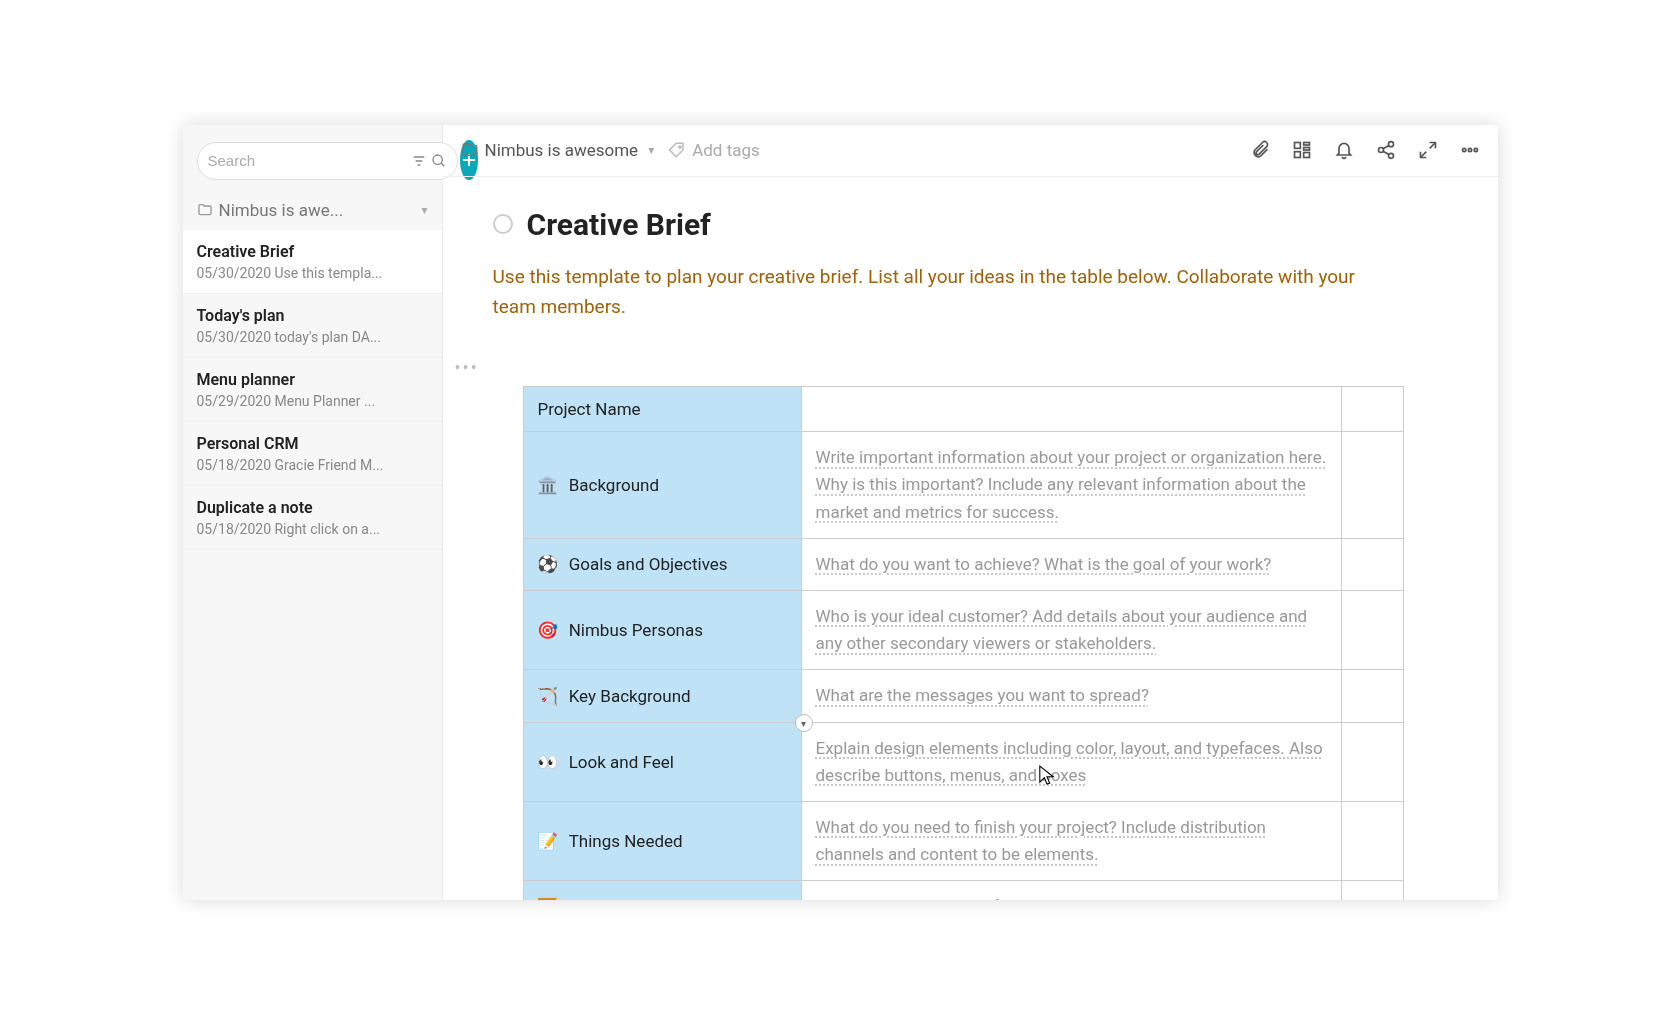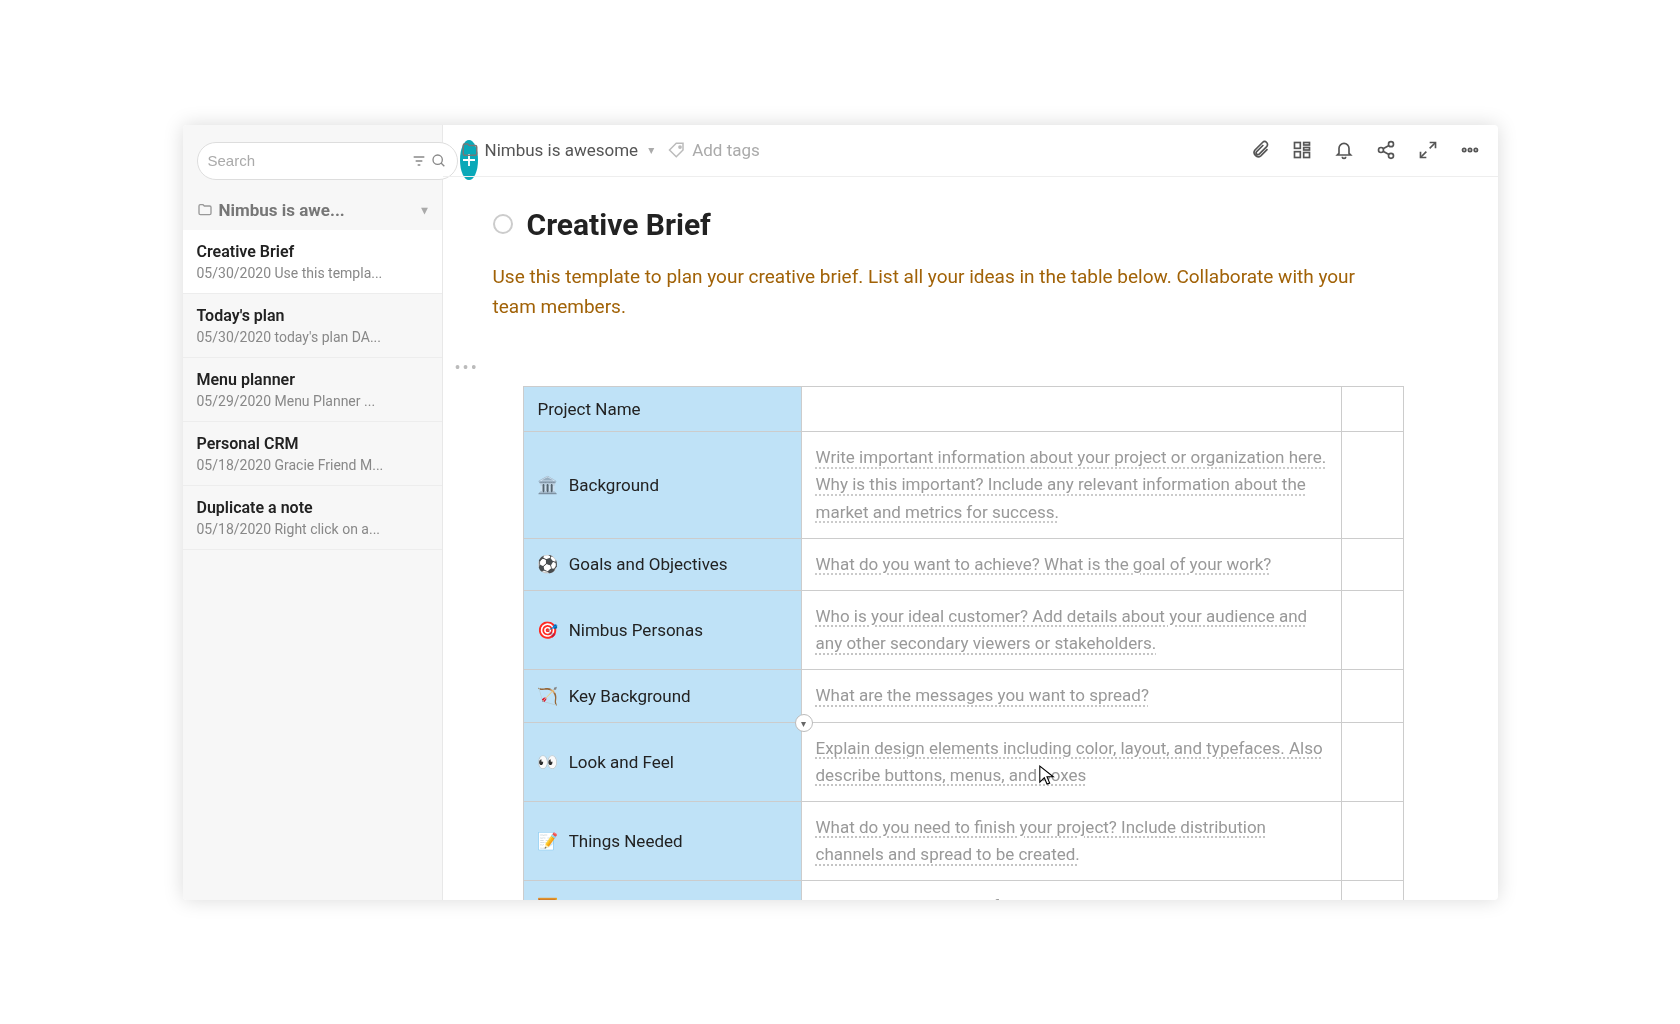--- a/index.html
+++ b/index.html
@@ -74,21 +74,21 @@
       color: #fff;
       font-size: 24px;
       cursor: pointer;
     }
     .folder-header {
       display: flex;
       align-items: center;
       padding: 10px 14px;
       color: #777;
       font-size: 17px;
-      font-weight: 700;
+      font-weight: 400;
       gap: 6px;
     }
     .folder-header .folder-icon {
       width: 16px; height: 16px; stroke: #999; fill: none; stroke-width: 2;
     }
     .folder-header .caret { margin-left: auto; color: #aaa; font-size: 12px; }
     .note-list { overflow-y: auto; }
     .note-item {
       padding: 12px 14px;
       border-bottom: 1px solid #ededed;
@@ -415,21 +415,21 @@
                 <td class="content-cell">Explain design elements including color, layout, and typefaces. Also describe buttons, menus, and boxes</td>
                 <td class="extra-cell"></td>
               </tr>
               <tr>
                 <td class="label-cell">
                   <div class="label-inner">
                     <span class="emoji">📝</span>
                     <span>Things Needed</span>
                   </div>
                 </td>
-                <td class="content-cell">What do you need to finish your project? Include distribution channels and spread to be created.</td>
+                <td class="content-cell">What do you need to finish your project? Include distribution channels and content to be elements.</td>
                 <td class="extra-cell"></td>
               </tr>
               <tr>
                 <td class="label-cell">
                   <div class="label-inner">
                     <span class="emoji">🖼️</span>
                     <span>Images</span>
                   </div>
                 </td>
                 <td class="content-cell">Include your guidelines for images and designs here.</td>

